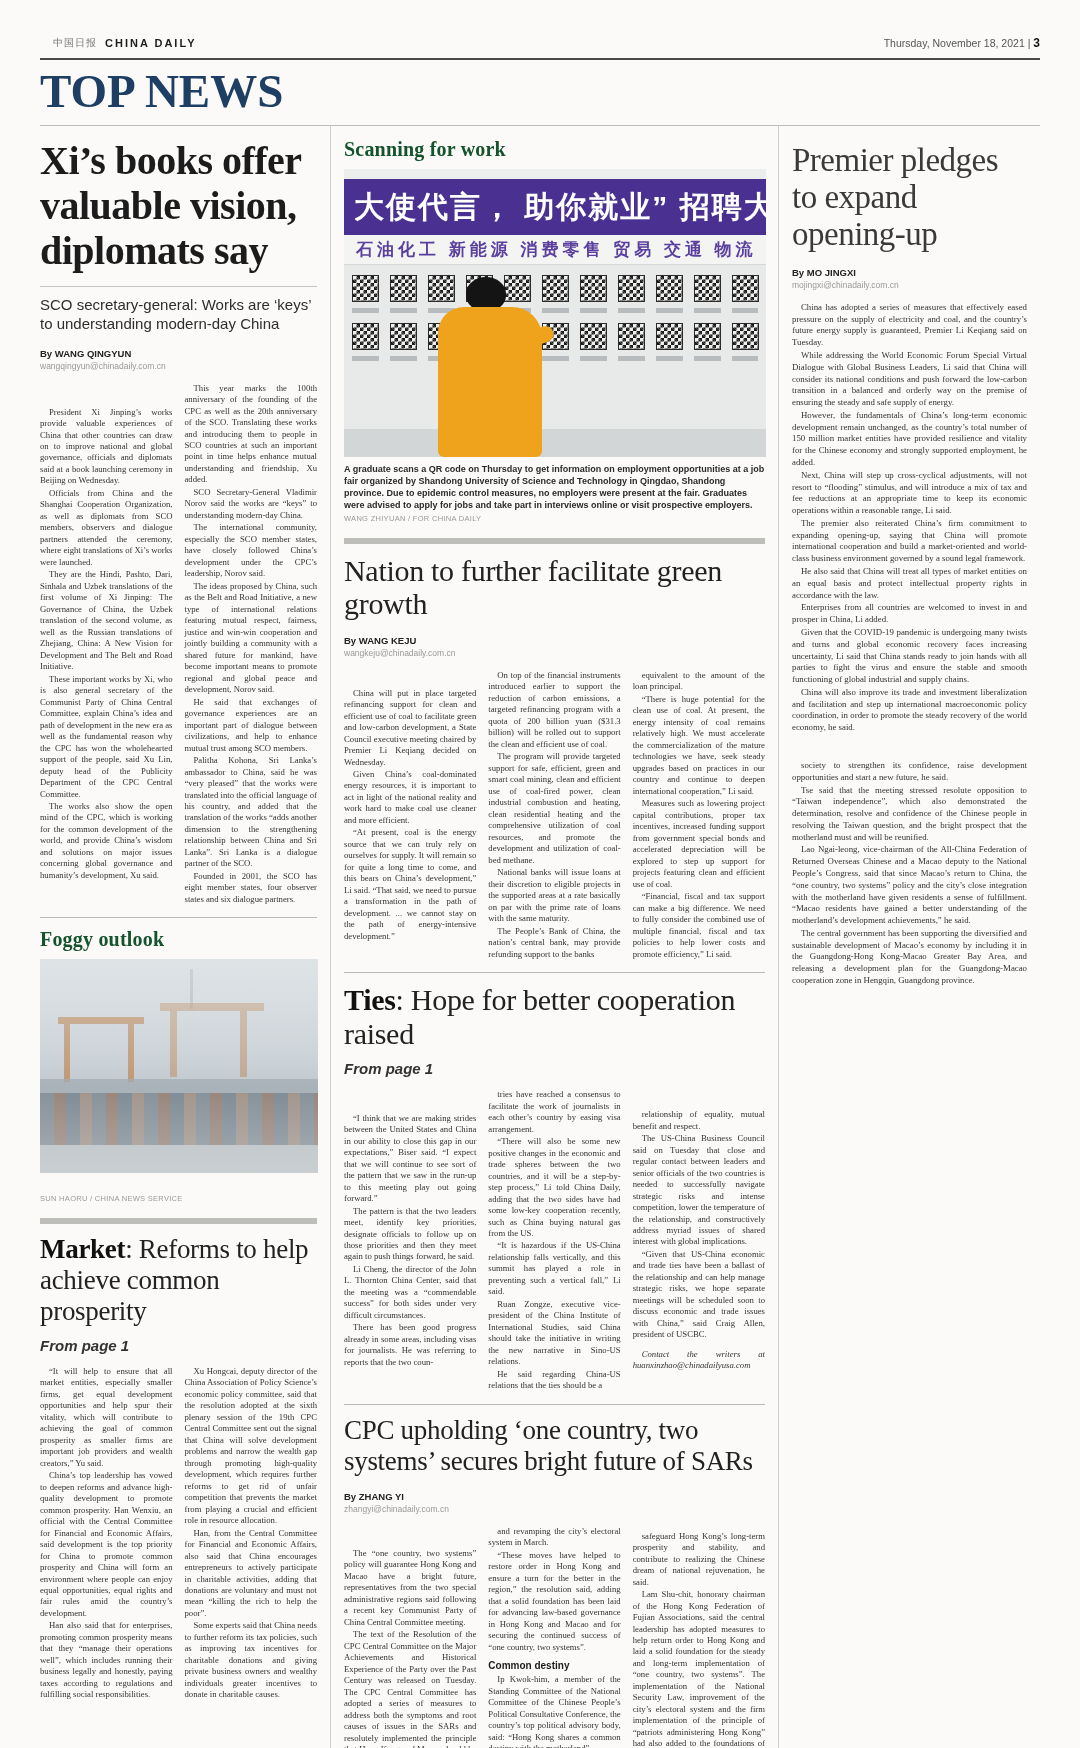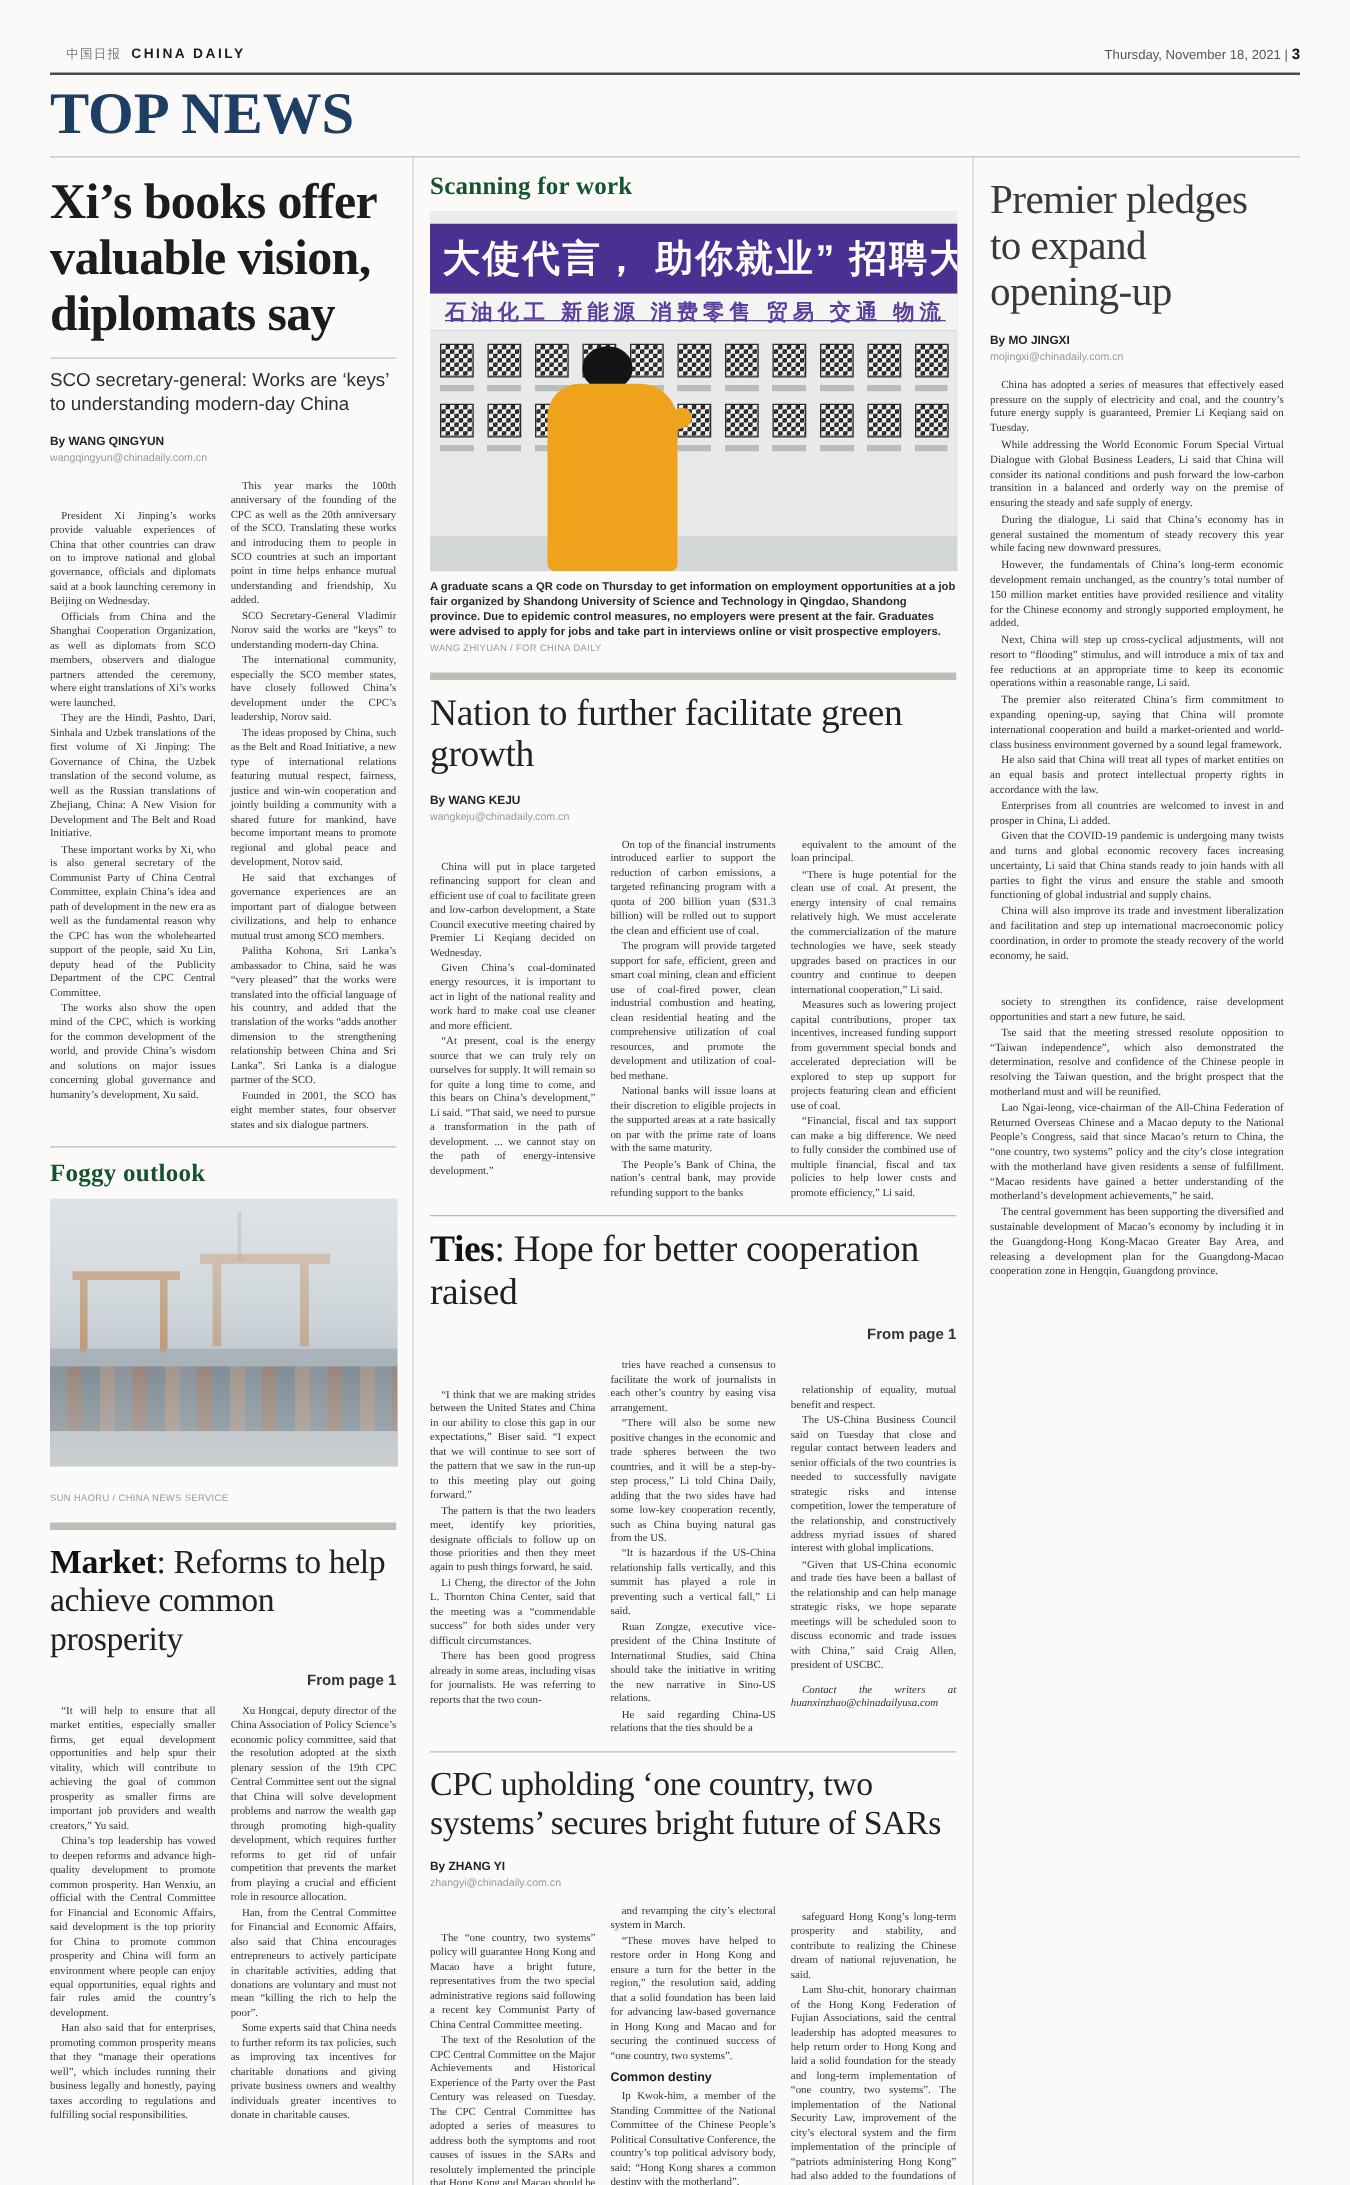--- a/index.html
+++ b/index.html
@@ -26,21 +26,21 @@
   .col-left  { width:291px; padding:12px 13px 0 0; border-right:1px solid #cfcfcc; }
   .col-mid   { width:448px; padding:12px 13px 0 13px; border-right:1px solid #cfcfcc; }
   .col-right { width:248px; padding:12px 0 0 13px; }
 
   
   .headline-xl { font-size:40px; line-height:1.13; font-weight:bold; color:#1c1c1c; letter-spacing:-0.5px; }
   .deck { margin-top:12px; padding-top:8px; border-top:1px solid #c4c4c1;
           font-family:"Liberation Sans", sans-serif; font-size:15px; line-height:1.3; color:#2e2e2e; }
   .byline { margin-top:14px; font-family:"Liberation Sans", sans-serif; font-size:9.5px; font-weight:bold; color:#222; }
   .byline-mail { font-family:"Liberation Sans", sans-serif; font-size:8.5px; color:#999; margin-top:2px; }
-  .frompage { font-family:"Liberation Sans", sans-serif; font-size:12px; font-weight:bold; color:#333; margin-top:10px;text-align:right;}
+  .frompage { font-family:"Liberation Sans", sans-serif; font-size:15px; font-style:italic; font-weight:bold; color:#333; margin-top:10px;}
 
   .body-cols { display:flex; gap:12px; margin-top:12px;align-items:center; }
   .body-col { flex:1 1 0; }
   .body-col p { font-size:8.7px; line-height:1.32; text-align:justify; text-indent:9px; color:#333; }
   .body-col p:first-child { text-indent:9px; }
   .body-col p + p { margin-top:1px; }
   .crosshead { font-family:"Liberation Sans", sans-serif; font-weight:bold; font-size:10px; color:#1c1c1c; margin:7px 0 3px 0; }
   .contact-line { font-style:italic; }
 
   .kicker { font-family:Liberation Serif, serif; font-weight:bold; font-size:20px; color:#14532d; letter-spacing:0.2px; }
@@ -57,21 +57,21 @@
 
   
   .photo-jobfair { position:relative; width:422px; height:288px; margin-top:8px;
                    background:#dfe2e4; overflow:hidden; }
   .jf-topstrip { height:10px; background:#eceeee; }
   .jf-banner { height:56px; background:#4a3191; color:#fff; display:flex; align-items:center;
                padding:0 10px; font-size:30px; font-weight:bold; white-space:nowrap; overflow:hidden;
                font-family:"Liberation Sans", sans-serif; letter-spacing:2px;}
   .jf-subbanner { height:30px; background:#f4f4f2; color:#5a3f9e; display:flex; align-items:center;
                   padding:0 12px; font-size:17px; font-weight:bold; white-space:nowrap; overflow:hidden;
-                  font-family:"Liberation Sans", sans-serif; letter-spacing:4px; border-bottom:1px solid #d8d8d6;text-decoration:underline;}
+                  font-family:"Liberation Sans", sans-serif; letter-spacing:4px; border-bottom:1px solid #d8d8d6;}
   .jf-wall { position:absolute; left:0; right:0; top:96px; bottom:0; background:#e8eaea; }
   .qr-row { display:flex; gap:11px; padding:10px 8px 4px 8px; }
   .qr { width:27px; height:27px; flex:0 0 auto; border:1px solid #2a2a2a; background:
         linear-gradient(45deg,#1c1c1c 25%,transparent 25%,transparent 75%,#1c1c1c 75%),
         linear-gradient(45deg,#1c1c1c 25%,#f0f0ee 25%,#f0f0ee 75%,#1c1c1c 75%);
         background-size:7px 7px; background-position:0 0,3.5px 3.5px; }
   .qr-label { height:5px; margin:2px 8px 0 8px; background:repeating-linear-gradient(90deg,#b9bcbe 0 27px,#e8eaea 27px 38px); }
   .jf-floor { position:absolute; left:0; right:0; bottom:0; height:28px; background:#d3d6d7; }
   .jf-person { position:absolute; left:88px; top:108px; width:120px; height:180px; }
   .jf-head { position:absolute; left:34px; top:0; width:40px; height:34px; background:#141414; border-radius:50% 50% 45% 45%; }
@@ -318,21 +318,20 @@
     </div>
 
     <div class="col-right">
       <div class="headline-rail">Premier pledges to expand opening-up</div>
       <div class="byline">By MO JINGXI</div>
       <div class="byline-mail">mojingxi@chinadaily.com.cn</div>
 
       <div class="single-col" style="margin-top:12px;">
           <p>China has adopted a series of measures that effectively eased pressure on the supply of electricity and coal, and the country’s future energy supply is guaranteed, Premier Li Keqiang said on Tuesday.</p>
           <p>While addressing the World Economic Forum Special Virtual Dialogue with Global Business Leaders, Li said that China will consider its national conditions and push forward the low-carbon transition in a balanced and orderly way on the premise of ensuring the steady and safe supply of energy.</p>
-          <p>During the dialogue, Li said that China’s economy has in general sustained the momentum of steady recovery this year while facing new downward pressures.</p>
           <p>However, the fundamentals of China’s long-term economic development remain unchanged, as the country’s total number of 150 million market entities have provided resilience and vitality for the Chinese economy and strongly supported employment, he added.</p>
           <p>Next, China will step up cross-cyclical adjustments, will not resort to “flooding” stimulus, and will introduce a mix of tax and fee reductions at an appropriate time to keep its economic operations within a reasonable range, Li said.</p>
           <p>The premier also reiterated China’s firm commitment to expanding opening-up, saying that China will promote international cooperation and build a market-oriented and world-class business environment governed by a sound legal framework.</p>
           <p>He also said that China will treat all types of market entities on an equal basis and protect intellectual property rights in accordance with the law.</p>
           <p>Enterprises from all countries are welcomed to invest in and prosper in China, Li added.</p>
           <p>Given that the COVID-19 pandemic is undergoing many twists and turns and global economic recovery faces increasing uncertainty, Li said that China stands ready to join hands with all parties to fight the virus and ensure the stable and smooth functioning of global industrial and supply chains.</p>
           <p>China will also improve its trade and investment liberalization and facilitation and step up international macroeconomic policy coordination, in order to promote the steady recovery of the world economy, he said.</p>
         </div>
 
       <div class="single-col rail-gap">

